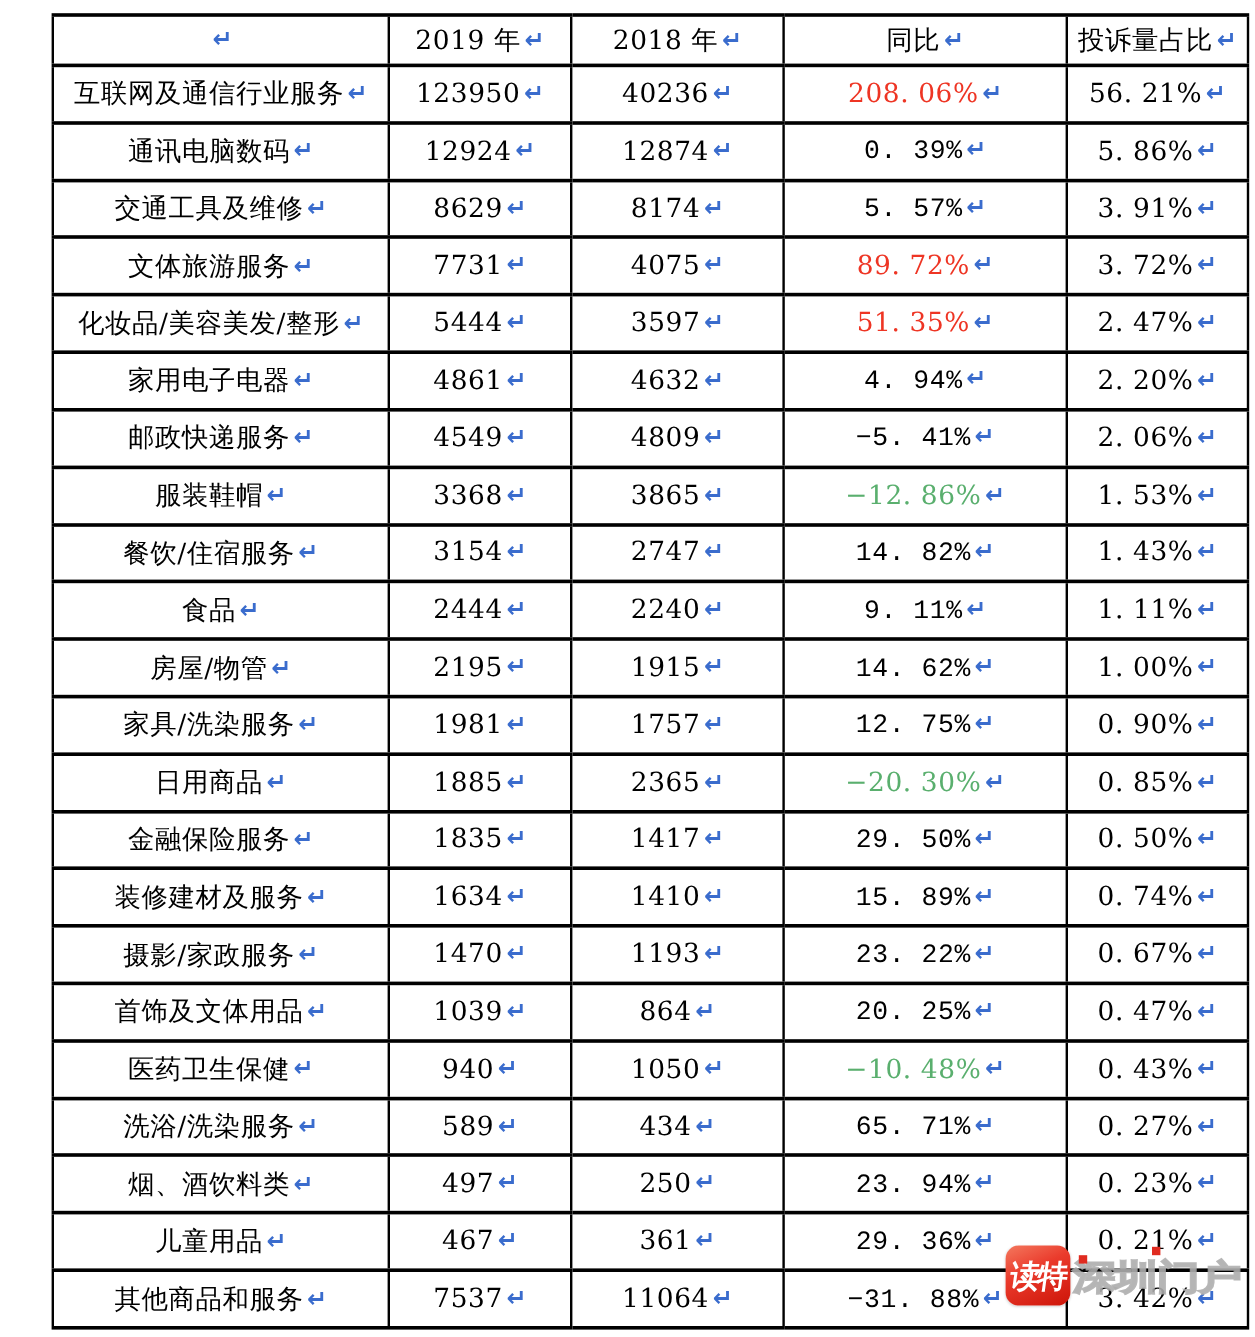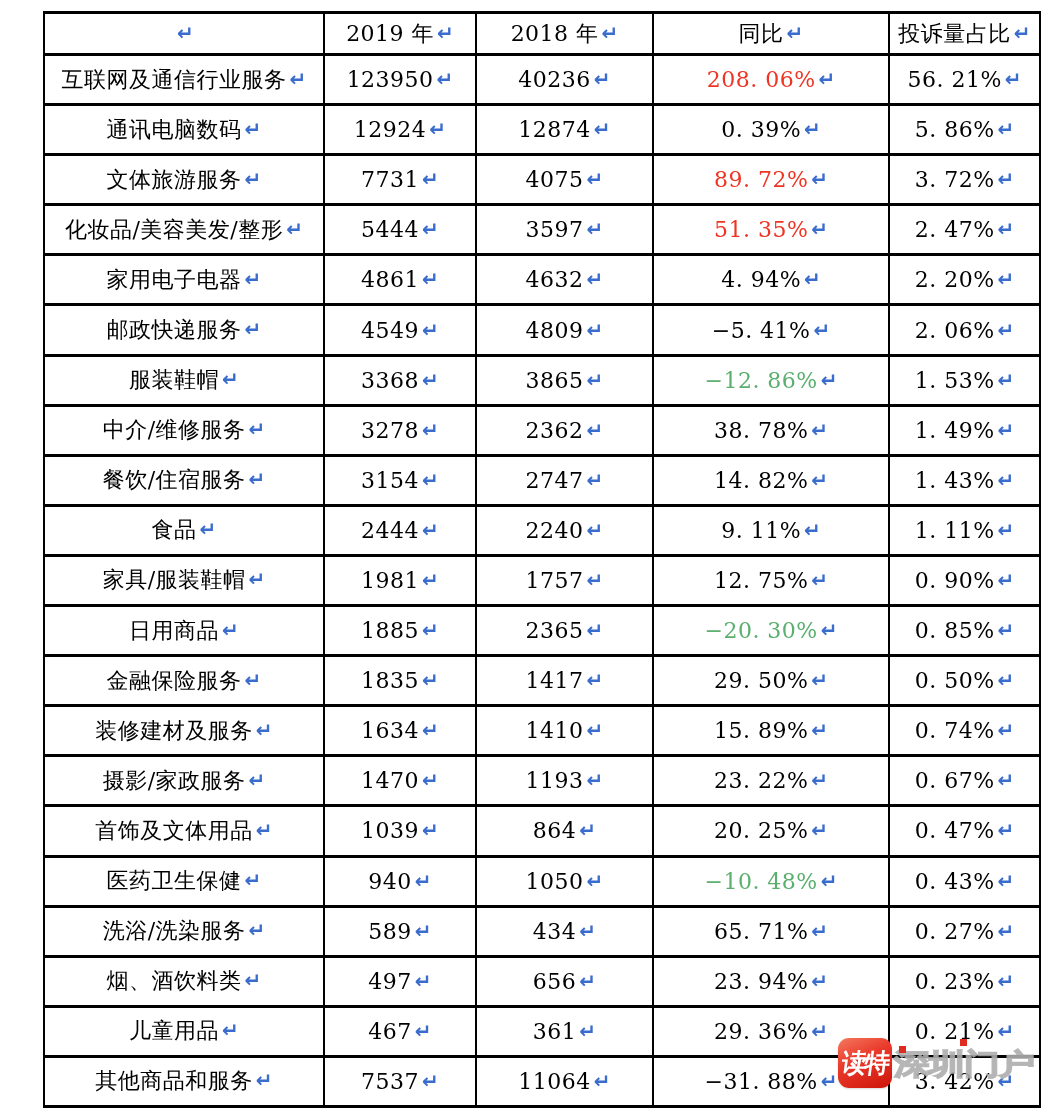--- a/index.html
+++ b/index.html
@@ -35,21 +35,21 @@
     font-family: "DejaVu Sans", "Liberation Sans", sans-serif;
     color: var(--mark_blue, #3a6ccd);
     font-size: 20px;
     font-weight: bold;
     margin-left: 3px;
     position: relative;
     top: -1px;
   }
   .c-red   { color: var(--up_red, #ee3524); }
   .c-green { color: var(--down_green, #5aaf6e); }
-  .c-black { color: var(--text, #000); }
+  .c-black { color: var(--text, #000); font-family: Liberation Mono, monospace; }
 
   
   .watermark { position: absolute; left: 836px; top: 1034px; width: 210px; height: 60px; z-index: 5; }
   .wm-badge {
     position: absolute; left: 2px; top: 4px;
     width: 54px; height: 50px;
     border-radius: 11px;
     background: linear-gradient(155deg, #f4785e 0%, #ea3b2c 40%, #cd1408 100%);
     display: flex; align-items: center; justify-content: center;
     box-shadow: 0 1px 2px rgba(0,0,0,0.15);
@@ -107,20 +107,27 @@
         <td><span class="val">56. 21%</span><span class="mark">↵</span></td>
       </tr>
       <tr>
         <td><span class="val">通讯电脑数码</span><span class="mark">↵</span></td>
         <td><span class="val">12924</span><span class="mark">↵</span></td>
         <td><span class="val">12874</span><span class="mark">↵</span></td>
         <td><span class="val c-black">0. 39%</span><span class="mark">↵</span></td>
         <td><span class="val">5. 86%</span><span class="mark">↵</span></td>
       </tr>
       <tr>
+        <td><span class="val">交通工具及维修</span><span class="mark">↵</span></td>
+        <td><span class="val">8629</span><span class="mark">↵</span></td>
+        <td><span class="val">8174</span><span class="mark">↵</span></td>
+        <td><span class="val c-black">5. 57%</span><span class="mark">↵</span></td>
+        <td><span class="val">3. 91%</span><span class="mark">↵</span></td>
+      </tr>
+      <tr>
         <td><span class="val">文体旅游服务</span><span class="mark">↵</span></td>
         <td><span class="val">7731</span><span class="mark">↵</span></td>
         <td><span class="val">4075</span><span class="mark">↵</span></td>
         <td><span class="val c-red">89. 72%</span><span class="mark">↵</span></td>
         <td><span class="val">3. 72%</span><span class="mark">↵</span></td>
       </tr>
       <tr>
         <td><span class="val">化妆品/美容美发/整形</span><span class="mark">↵</span></td>
         <td><span class="val">5444</span><span class="mark">↵</span></td>
         <td><span class="val">3597</span><span class="mark">↵</span></td>
@@ -142,42 +149,42 @@
         <td><span class="val">2. 06%</span><span class="mark">↵</span></td>
       </tr>
       <tr>
         <td><span class="val">服装鞋帽</span><span class="mark">↵</span></td>
         <td><span class="val">3368</span><span class="mark">↵</span></td>
         <td><span class="val">3865</span><span class="mark">↵</span></td>
         <td><span class="val c-green">−12. 86%</span><span class="mark">↵</span></td>
         <td><span class="val">1. 53%</span><span class="mark">↵</span></td>
       </tr>
       <tr>
-        <td><span class="val">中介/维修服务</span><span class="mark">↵</span></td>
-        <td><span class="val">3278</span><span class="mark">↵</span></td>
-        <td><span class="val">2362</span><span class="mark">↵</span></td>
-        <td><span class="val c-black">38. 78%</span><span class="mark">↵</span></td>
-        <td><span class="val">1. 49%</span><span class="mark">↵</span></td>
-      </tr>
-      <tr>
         <td><span class="val">餐饮/住宿服务</span><span class="mark">↵</span></td>
         <td><span class="val">3154</span><span class="mark">↵</span></td>
         <td><span class="val">2747</span><span class="mark">↵</span></td>
         <td><span class="val c-black">14. 82%</span><span class="mark">↵</span></td>
         <td><span class="val">1. 43%</span><span class="mark">↵</span></td>
       </tr>
       <tr>
         <td><span class="val">食品</span><span class="mark">↵</span></td>
         <td><span class="val">2444</span><span class="mark">↵</span></td>
         <td><span class="val">2240</span><span class="mark">↵</span></td>
         <td><span class="val c-black">9. 11%</span><span class="mark">↵</span></td>
         <td><span class="val">1. 11%</span><span class="mark">↵</span></td>
       </tr>
       <tr>
-        <td><span class="val">家具/服装鞋帽</span><span class="mark">↵</span></td>
+        <td><span class="val">房屋/物管</span><span class="mark">↵</span></td>
+        <td><span class="val">2195</span><span class="mark">↵</span></td>
+        <td><span class="val">1915</span><span class="mark">↵</span></td>
+        <td><span class="val c-black">14. 62%</span><span class="mark">↵</span></td>
+        <td><span class="val">1. 00%</span><span class="mark">↵</span></td>
+      </tr>
+      <tr>
+        <td><span class="val">家具/洗染服务</span><span class="mark">↵</span></td>
         <td><span class="val">1981</span><span class="mark">↵</span></td>
         <td><span class="val">1757</span><span class="mark">↵</span></td>
         <td><span class="val c-black">12. 75%</span><span class="mark">↵</span></td>
         <td><span class="val">0. 90%</span><span class="mark">↵</span></td>
       </tr>
       <tr>
         <td><span class="val">日用商品</span><span class="mark">↵</span></td>
         <td><span class="val">1885</span><span class="mark">↵</span></td>
         <td><span class="val">2365</span><span class="mark">↵</span></td>
         <td><span class="val c-green">−20. 30%</span><span class="mark">↵</span></td>
@@ -221,21 +228,21 @@
       <tr>
         <td><span class="val">洗浴/洗染服务</span><span class="mark">↵</span></td>
         <td><span class="val">589</span><span class="mark">↵</span></td>
         <td><span class="val">434</span><span class="mark">↵</span></td>
         <td><span class="val c-black">65. 71%</span><span class="mark">↵</span></td>
         <td><span class="val">0. 27%</span><span class="mark">↵</span></td>
       </tr>
       <tr>
         <td><span class="val">烟、酒饮料类</span><span class="mark">↵</span></td>
         <td><span class="val">497</span><span class="mark">↵</span></td>
-        <td><span class="val">656</span><span class="mark">↵</span></td>
+        <td><span class="val">250</span><span class="mark">↵</span></td>
         <td><span class="val c-black">23. 94%</span><span class="mark">↵</span></td>
         <td><span class="val">0. 23%</span><span class="mark">↵</span></td>
       </tr>
       <tr>
         <td><span class="val">儿童用品</span><span class="mark">↵</span></td>
         <td><span class="val">467</span><span class="mark">↵</span></td>
         <td><span class="val">361</span><span class="mark">↵</span></td>
         <td><span class="val c-black">29. 36%</span><span class="mark">↵</span></td>
         <td><span class="val">0. 21%</span><span class="mark">↵</span></td>
       </tr>

